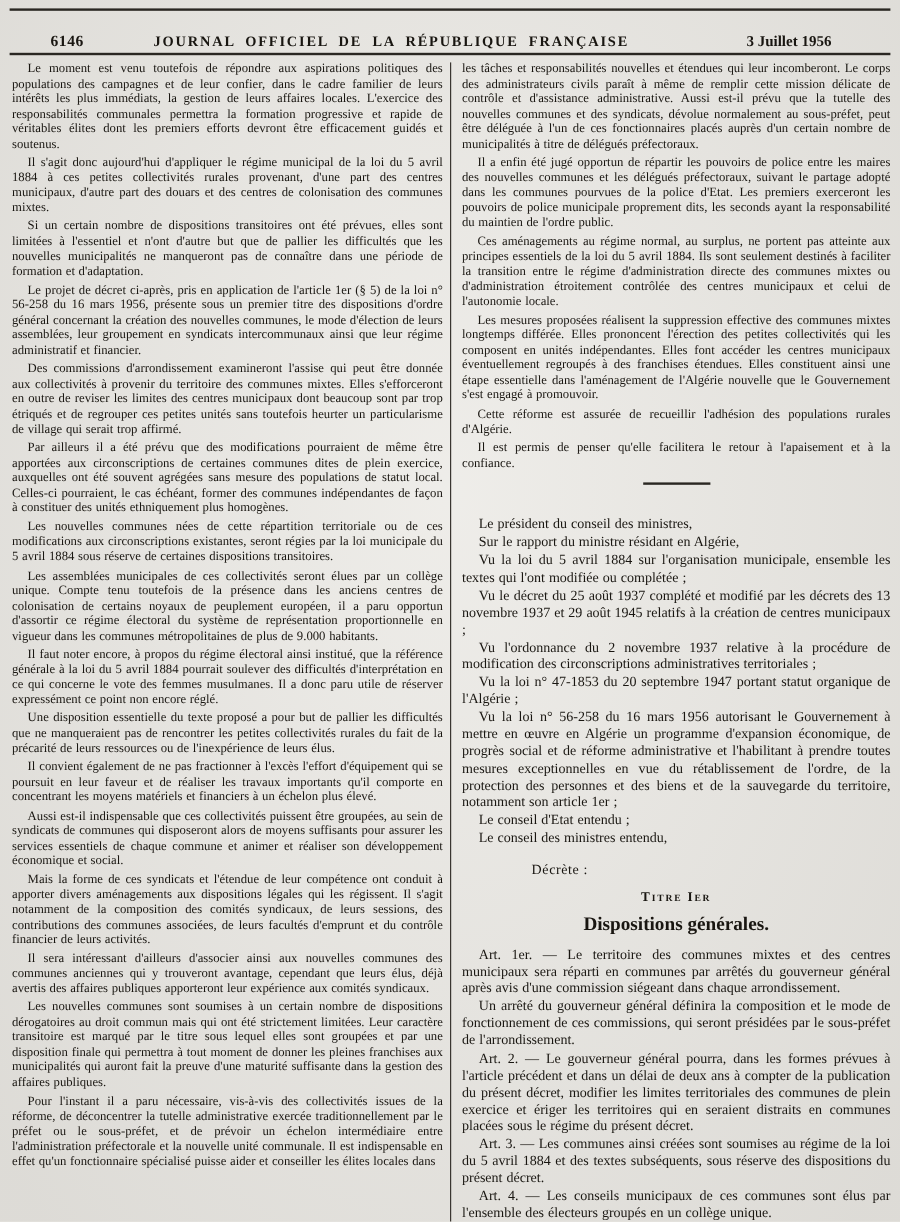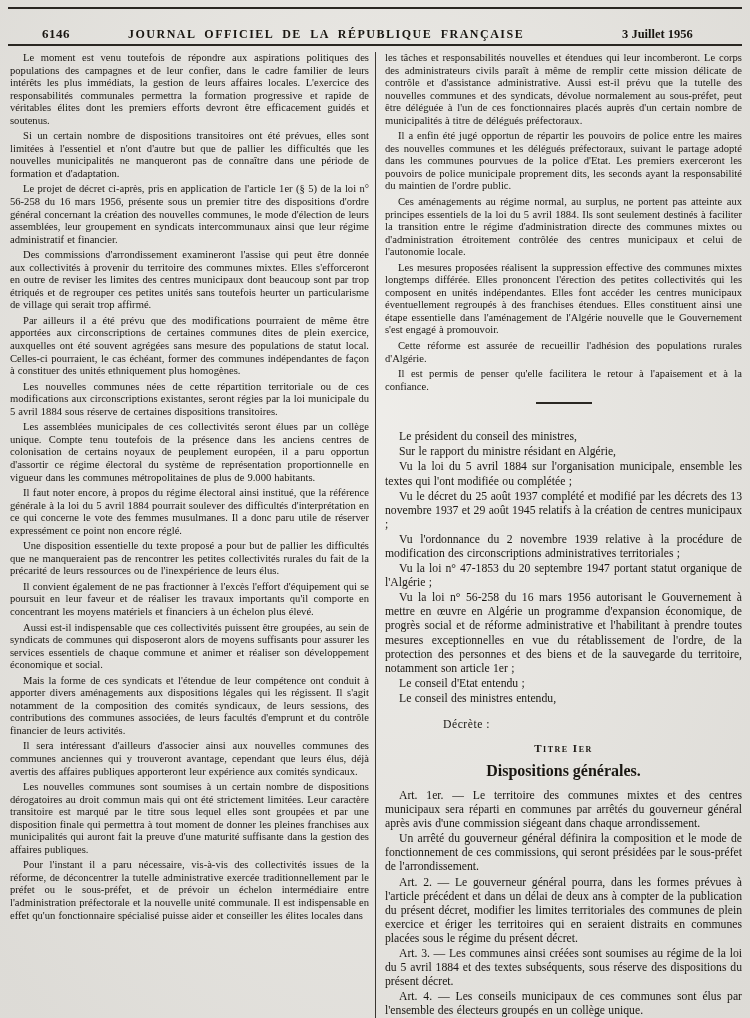--- a/index.html
+++ b/index.html
@@ -97,20 +97,21 @@
 <header class="masthead">
   <div class="pageno">6146</div>
   <div class="jtitle">JOURNAL OFFICIEL DE LA RÉPUBLIQUE FRANÇAISE</div>
   <div class="jdate">3 Juillet 1956</div>
 </header>
 
 <main class="cols">
 
   <section class="col left">
       <p class="para">Le moment est venu toutefois de répondre aux aspirations politiques des populations des campagnes et de leur confier, dans le cadre familier de leurs intérêts les plus immédiats, la gestion de leurs affaires locales. L'exercice des responsabilités communales permettra la formation progressive et rapide de véritables élites dont les premiers efforts devront être efficacement guidés et soutenus.</p>
+      <p class="para">Il s'agit donc aujourd'hui d'appliquer le régime municipal de la loi du 5 avril 1884 à ces petites collectivités rurales provenant, d'une part des centres municipaux, d'autre part des douars et des centres de colonisation des communes mixtes.</p>
       <p class="para">Si un certain nombre de dispositions transitoires ont été prévues, elles sont limitées à l'essentiel et n'ont d'autre but que de pallier les difficultés que les nouvelles municipalités ne manqueront pas de connaître dans une période de formation et d'adaptation.</p>
       <p class="para">Le projet de décret ci-après, pris en application de l'article 1er (§ 5) de la loi n° 56-258 du 16 mars 1956, présente sous un premier titre des dispositions d'ordre général concernant la création des nouvelles communes, le mode d'élection de leurs assemblées, leur groupement en syndicats intercommunaux ainsi que leur régime administratif et financier.</p>
       <p class="para">Des commissions d'arrondissement examineront l'assise qui peut être donnée aux collectivités à provenir du territoire des communes mixtes. Elles s'efforceront en outre de reviser les limites des centres municipaux dont beaucoup sont par trop étriqués et de regrouper ces petites unités sans toutefois heurter un particularisme de village qui serait trop affirmé.</p>
       <p class="para">Par ailleurs il a été prévu que des modifications pourraient de même être apportées aux circonscriptions de certaines communes dites de plein exercice, auxquelles ont été souvent agrégées sans mesure des populations de statut local. Celles-ci pourraient, le cas échéant, former des communes indépendantes de façon à constituer des unités ethniquement plus homogènes.</p>
       <p class="para">Les nouvelles communes nées de cette répartition territoriale ou de ces modifications aux circonscriptions existantes, seront régies par la loi municipale du 5 avril 1884 sous réserve de certaines dispositions transitoires.</p>
       <p class="para">Les assemblées municipales de ces collectivités seront élues par un collège unique. Compte tenu toutefois de la présence dans les anciens centres de colonisation de certains noyaux de peuplement européen, il a paru opportun d'assortir ce régime électoral du système de représentation proportionnelle en vigueur dans les communes métropolitaines de plus de 9.000 habitants.</p>
       <p class="para">Il faut noter encore, à propos du régime électoral ainsi institué, que la référence générale à la loi du 5 avril 1884 pourrait soulever des difficultés d'interprétation en ce qui concerne le vote des femmes musulmanes. Il a donc paru utile de réserver expressément ce point non encore réglé.</p>
       <p class="para">Une disposition essentielle du texte proposé a pour but de pallier les difficultés que ne manqueraient pas de rencontrer les petites collectivités rurales du fait de la précarité de leurs ressources ou de l'inexpérience de leurs élus.</p>
       <p class="para">Il convient également de ne pas fractionner à l'excès l'effort d'équipement qui se poursuit en leur faveur et de réaliser les travaux importants qu'il comporte en concentrant les moyens matériels et financiers à un échelon plus élevé.</p>
       <p class="para">Aussi est-il indispensable que ces collectivités puissent être groupées, au sein de syndicats de communes qui disposeront alors de moyens suffisants pour assurer les services essentiels de chaque commune et animer et réaliser son développement économique et social.</p>
@@ -132,21 +133,21 @@
         <p class="para">Il est permis de penser qu'elle facilitera le retour à l'apaisement et à la confiance.</p>
       </div>
 
     <div class="section-divider"></div>
 
     <div class="decree-block">
         <p class="para decree">Le président du conseil des ministres,</p>
         <p class="para decree">Sur le rapport du ministre résidant en Algérie,</p>
         <p class="para decree">Vu la loi du 5 avril 1884 sur l'organisation municipale, ensemble les textes qui l'ont modifiée ou complétée ;</p>
         <p class="para decree">Vu le décret du 25 août 1937 complété et modifié par les décrets des 13 novembre 1937 et 29 août 1945 relatifs à la création de centres municipaux ;</p>
-        <p class="para decree">Vu l'ordonnance du 2 novembre 1939 relative à la procédure de modification des circonscriptions administratives territoriales ;</p>
+        <p class="para decree">Vu l'ordonnance du 2 novembre 1937 relative à la procédure de modification des circonscriptions administratives territoriales ;</p>
         <p class="para decree">Vu la loi n° 47-1853 du 20 septembre 1947 portant statut organique de l'Algérie ;</p>
         <p class="para decree">Vu la loi n° 56-258 du 16 mars 1956 autorisant le Gouvernement à mettre en œuvre en Algérie un programme d'expansion économique, de progrès social et de réforme administrative et l'habilitant à prendre toutes mesures exceptionnelles en vue du rétablissement de l'ordre, de la protection des personnes et des biens et de la sauvegarde du territoire, notamment son article 1er ;</p>
         <p class="para decree">Le conseil d'Etat entendu ;</p>
         <p class="para decree">Le conseil des ministres entendu,</p>
       </div>
 
     <p class="decree-word">Décrète :</p>
 
     <h2 class="titre-heading">Titre Ier</h2>
 

